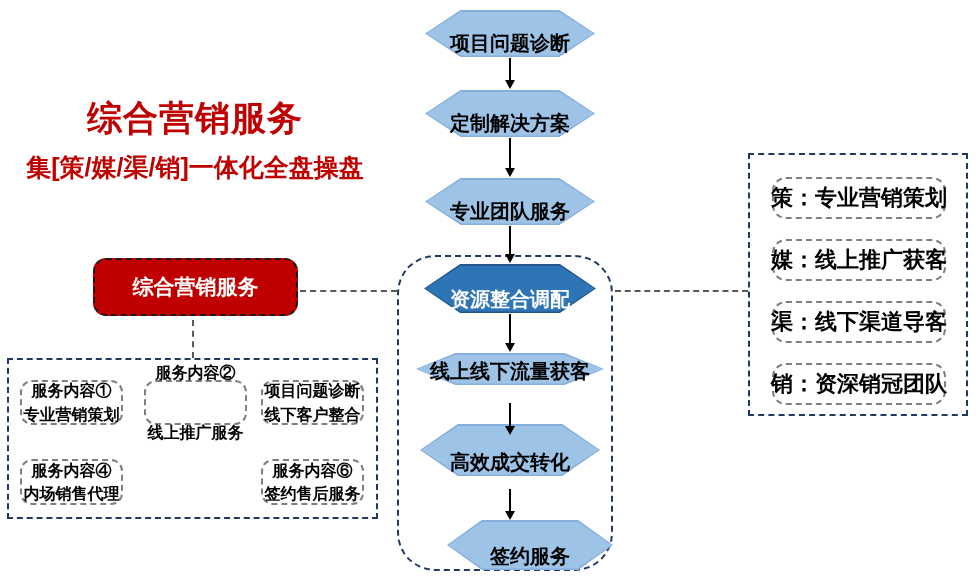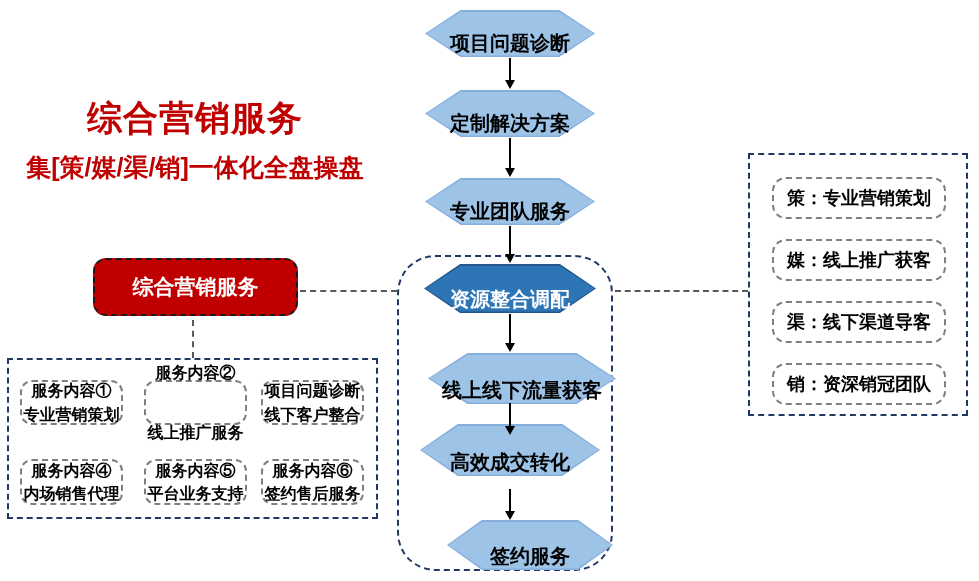--- a/index.html
+++ b/index.html
@@ -66,21 +66,21 @@
   }
   .hex > span { position: relative; z-index: 2; white-space: nowrap; }
   .hex.dark { color: #fff; }
   .hex.dark::before { background: var(--c-hex-dark-border, #24578B); }
   .hex.dark::after  { background: var(--c-hex-dark, #2E75B6); }
 
   #hex-1 { left: 425px; top: 10px;  width: 170px; height: 47px; }
   #hex-2 { left: 425px; top: 90px;  width: 170px; height: 47px; }
   #hex-3 { left: 425px; top: 178px; width: 170px; height: 47px; }
   #hex-4 { left: 424px; top: 264px; width: 172px; height: 49px; }
-  #hex-5 { left: 428px; top: 353px; width: 188px; height: 51px; }
+  #hex-5 { left: 416px; top: 353px; width: 188px; height: 32px; }
   #hex-6 { left: 420px; top: 424px; width: 180px; height: 52px; }
   #hex-7 { left: 447px; top: 520px; width: 166px; height: 50px; }
 
   
   .arrow { position: absolute; left: 509px; width: 2px; background: #000; z-index: 3; }
   .arrow::after {
     content: ""; position: absolute; left: 50%; bottom: -9px;
     transform: translateX(-50%);
     width: 0; height: 0;
     border-left: 5px solid transparent; border-right: 5px solid transparent;
@@ -116,21 +116,21 @@
   #svc-4 { left: 11px;  top: 99px; height: 46px; }
   #svc-5 { left: 135px; top: 99px; height: 46px; }
   #svc-6 { left: 252px; top: 99px; height: 46px; }
 
   
   .legend-item {
     position: absolute; left: 22px; width: 174px; height: 42px;
     border: 2px dashed var(--c-dashed-gray, #7F7F7F);
     border-radius: 14px;
     display: flex; align-items: center; justify-content: center;
-    font-weight: bold; font-size: 18px; white-space: nowrap;
+    font-weight: bold; font-size: 22px; white-space: nowrap;
   }
   #legend-1 { top: 22px; }
   #legend-2 { top: 84px; }
   #legend-3 { top: 146px; }
   #legend-4 { top: 208px; }
 </style>
 </head>
 <body>
 
 <div class="canvas">
@@ -192,24 +192,20 @@
       <span>线上推广服务</span>
     </div>
     <div class="svc-item" id="svc-3">
       <span>项目问题诊断</span>
       <span>线下客户整合</span>
     </div>
     <div class="svc-item" id="svc-4">
       <span>服务内容④</span>
       <span>内场销售代理</span>
     </div>
-    <div class="svc-item" id="svc-5">
-      <span>服务内容⑤</span>
-      <span>平台业务支持</span>
-    </div>
     <div class="svc-item" id="svc-6">
       <span>服务内容⑥</span>
       <span>签约售后服务</span>
     </div>
   </div>
 
   <div class="frame" id="legend-panel">
     <div class="legend-item" id="legend-1">
       <span>策：专业营销策划</span>
     </div>

